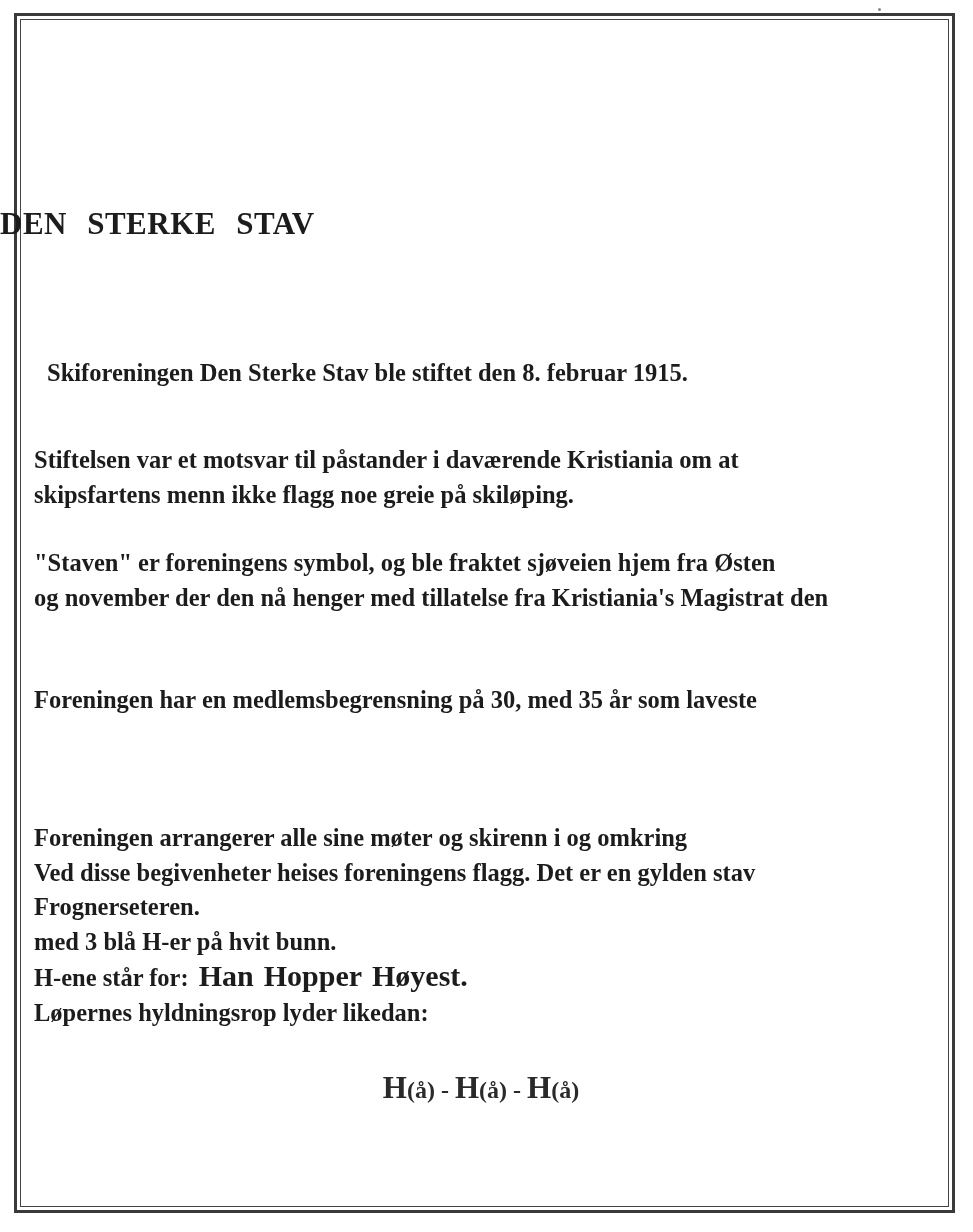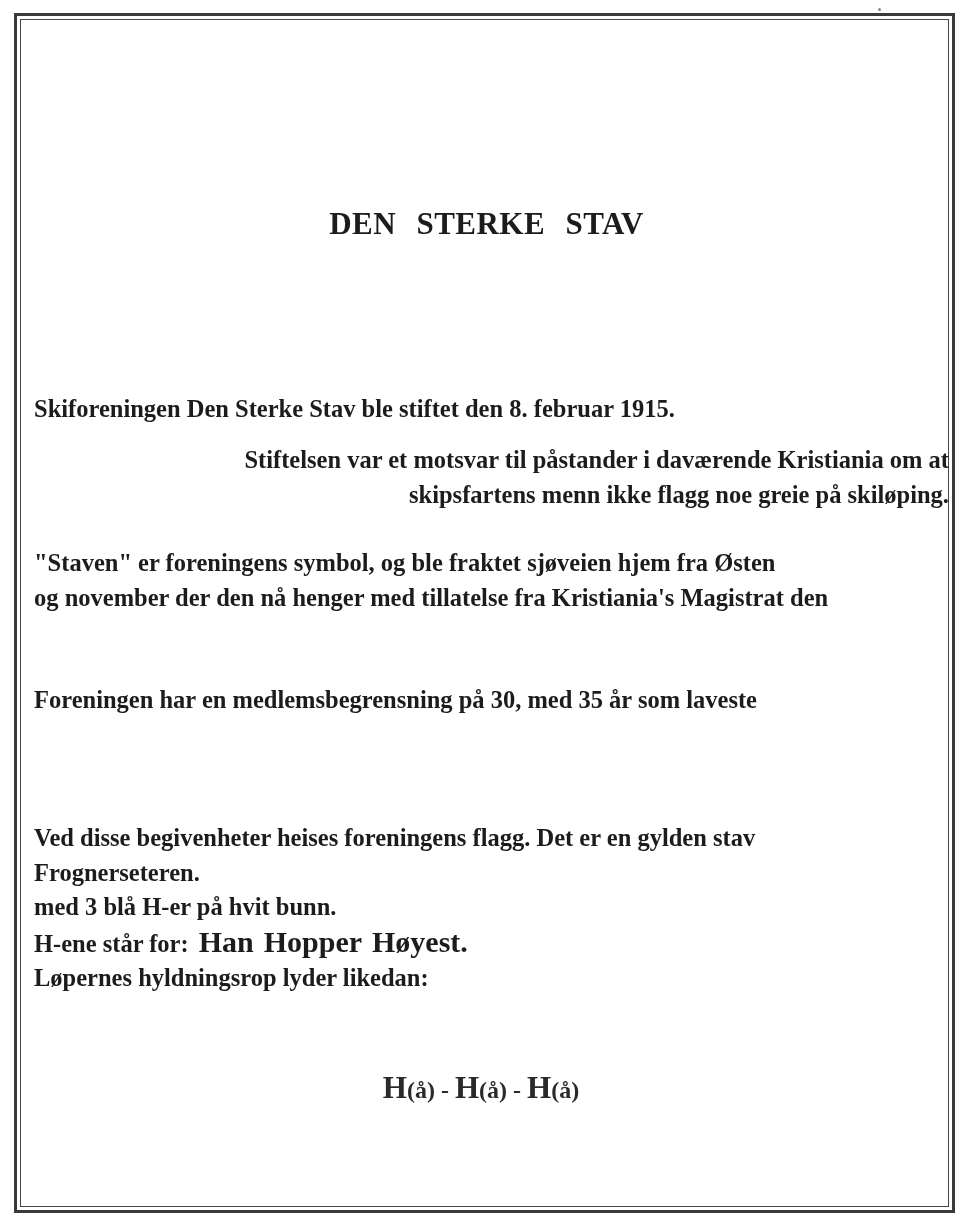--- a/index.html
+++ b/index.html
@@ -2,60 +2,61 @@
 <html><head>
 <meta charset="utf-8">
 <style>
   html, body { margin: 0; padding: 0; background: #ffffff; }
   body { width: 973px; height: 1232px; position: relative; overflow: hidden;
          font-family: "Liberation Serif", "DejaVu Serif", serif; color: #1a1a1a; }
   .frame-outer { position: absolute; left: 14px; top: 13px; width: 941px; height: 1200px;
                  border: 3px solid #3a3a3a; box-sizing: border-box; }
   .frame-inner { position: absolute; left: 20px; top: 19px; width: 929px; height: 1188px;
                  border: 1.5px solid #444; box-sizing: border-box; }
-  .title { position: absolute; left: 0; width: 973px; top: 206px; text-align: center;
+  .title { position: absolute; left: 0; width: 973px; top: 206px; 
            font-weight: bold; font-size: 31px; letter-spacing: 0.5px; word-spacing: 12px; color: #1c1c1c; }
   .para { position: absolute; left: 34px; width: 915px; font-weight: bold; font-size: 24.5px;
           line-height: 34.6px; color: #1c1c1c; margin: 0; }
   .para .line { display: block; white-space: nowrap; }
   .big { font-size: 30px; text-align: center; }
   .gap { display: inline-block; width: 10px; }
   .chant { position: absolute; left: 0; width: 962px; top: 1070px; text-align: center;
            font-weight: bold; font-size: 24px; color: #2a2a2a; }
   .chant .H { font-size: 31px; }
   .speck { position: absolute; width: 3px; height: 3px; border-radius: 50%; background: #888; }
 </style>
 </head>
 <body>
 
 <div class="frame-outer"></div>
 <div class="frame-inner"></div>
 <div class="speck" style="left:878px; top:8px;"></div>
 
 <h1 class="title" style="margin:0;">DEN STERKE STAV</h1>
 
-<p class="para" style="top:392px;">
+<p class="para" style="top:356px;margin-left:13px;">
   <span class="line">Skiforeningen Den Sterke Stav ble stiftet den 8. februar 1915.</span>
 </p>
 
-<p class="para" style="top:443px;text-align:right;">
+<p class="para" style="top:443px;">
   <span class="line">Stiftelsen var et motsvar til påstander i daværende Kristiania om at</span>
   <span class="line">skipsfartens menn ikke flagg noe greie på skiløping.</span>
 </p>
 
 <p class="para" style="top:546px;">
   <span class="line">"Staven" er foreningens symbol, og ble fraktet sjøveien hjem fra Østen</span>
   <span class="line">og november der den nå henger med tillatelse fra Kristiania's Magistrat den</span>
 </p>
 
 <p class="para" style="top:683px;">
   <span class="line">Foreningen har en medlemsbegrensning på 30, med 35 år som laveste</span>
 </p>
 
 <p class="para" style="top:821px;">
+  <span class="line">Foreningen arrangerer alle sine møter og skirenn i og omkring</span>
   <span class="line">Ved disse begivenheter heises foreningens flagg.  Det er en gylden stav</span>
   <span class="line">Frognerseteren.</span>
   <span class="line">med 3 blå H-er på hvit bunn.</span>
   <span class="line">
     <span>H-ene står for:</span><span class="gap"></span><span class="big">Han</span><span class="gap"></span><span class="big">Hopper</span><span class="gap"></span><span class="big">Høyest.</span>
   </span>
   <span class="line">Løpernes hyldningsrop lyder likedan:</span>
 </p>
 
 <div class="chant">

